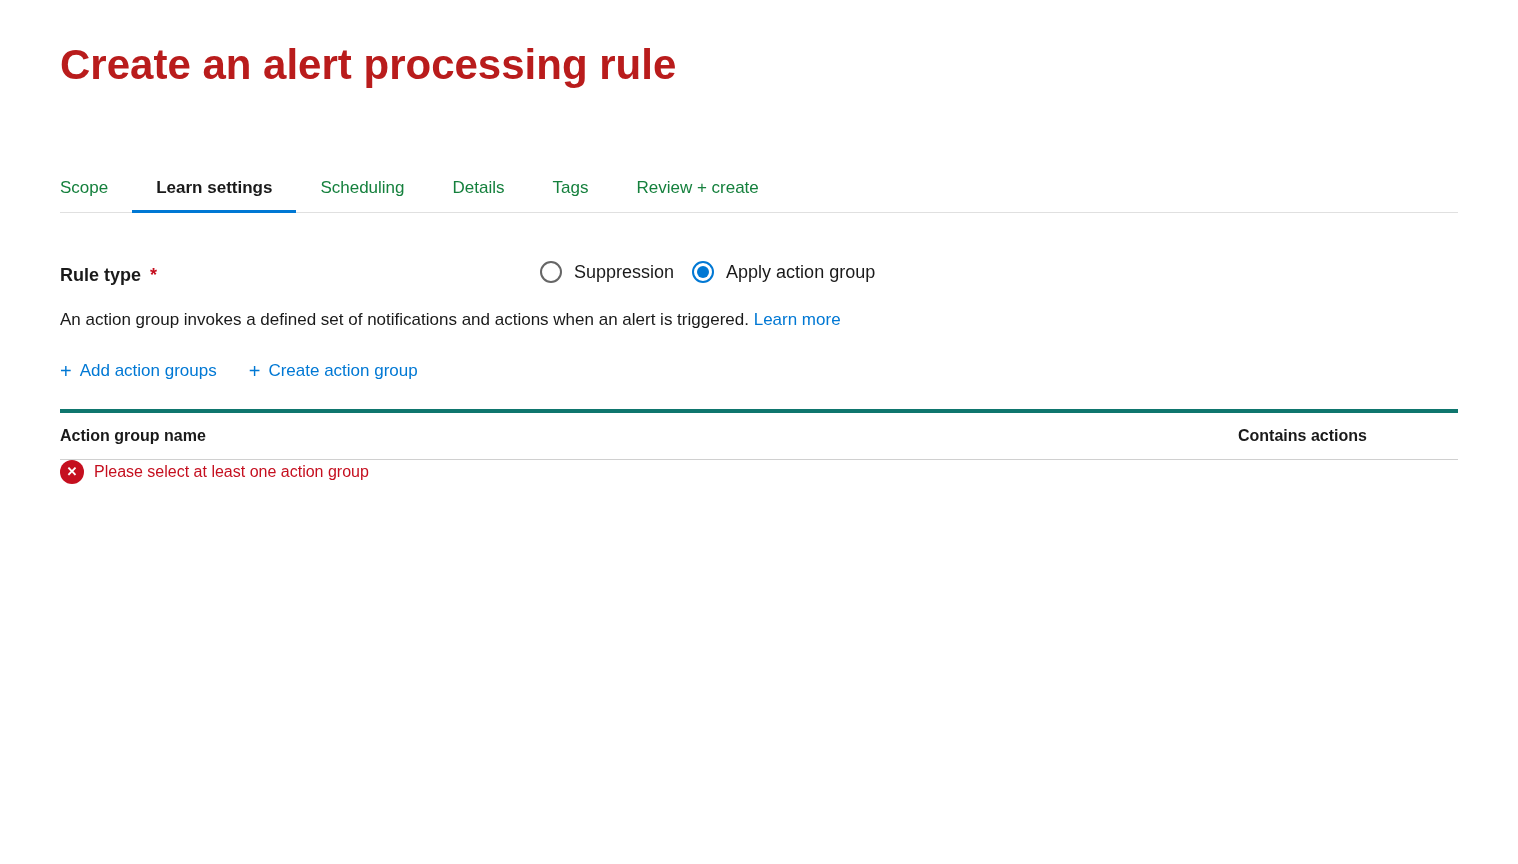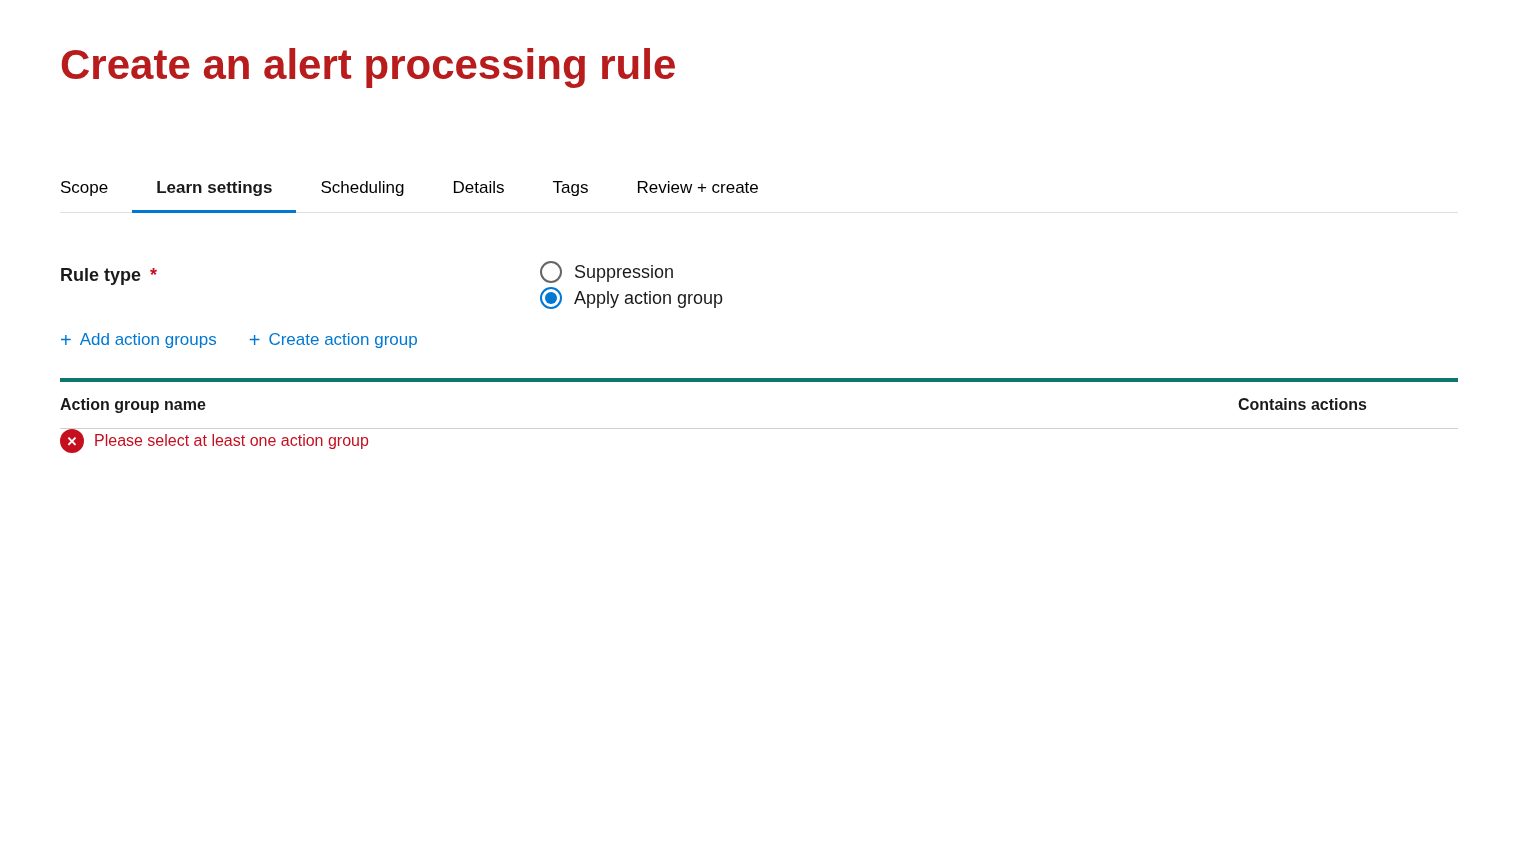--- a/index.html
+++ b/index.html
@@ -28,21 +28,21 @@
     .tabs {
       display: flex;
       gap: 0;
       border-bottom: 1px solid #e0e0e0;
       margin-bottom: 48px;
     }
 
     .tab-item {
       padding: 12px 24px 14px 24px;
       font-size: 17px;
-      color: #000000;
+      color: #15803d;
       cursor: pointer;
       position: relative;
       white-space: nowrap;
       user-select: none;
     }
 
     .tab-item:first-child {
       padding-left: 0;
     }
 
@@ -83,22 +83,22 @@
       padding-top: 4px;
     }
 
     .required-star {
       color: #c50f1f;
       margin-left: 4px;
     }
 
     .radio-group {
       display: flex;
-      flex-direction: column;
-      gap: 4px;
+      flex-direction: row;
+      gap: 18px;
       margin-left: 220px;
     }
 
     .radio-option {
       display: flex;
       align-items: center;
       gap: 12px;
       font-size: 18px;
       cursor: pointer;
     }
@@ -264,20 +264,24 @@
         <div class="radio-circle"></div>
         <span>Suppression</span>
       </label>
       <label class="radio-option">
         <div class="radio-circle selected"></div>
         <span>Apply action group</span>
       </label>
     </div>
   </div>
 
+  <div class="action-group-info">
+    <span>An action group invokes a defined set of notifications and actions when an alert is triggered.</span>
+    <a class="learn-more-link">Learn more</a>
+  </div>
 
   <div class="action-buttons">
     <button class="action-btn">
       <span class="plus-icon">+</span>
       <span>Add action groups</span>
     </button>
     <button class="action-btn">
       <span class="plus-icon">+</span>
       <span>Create action group</span>
     </button>

